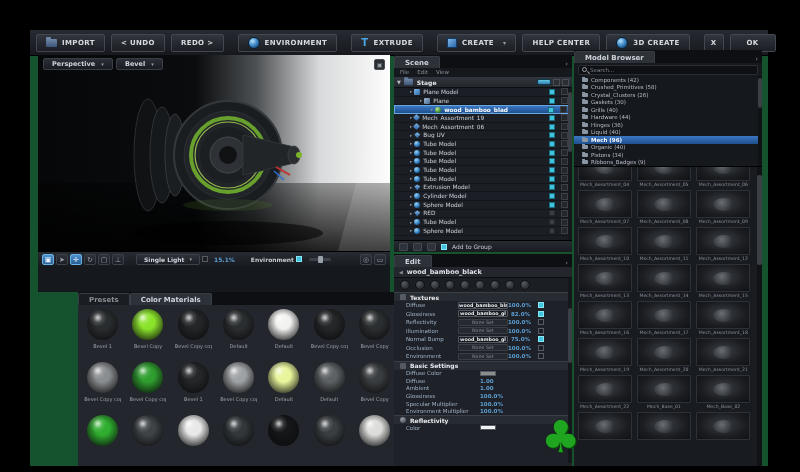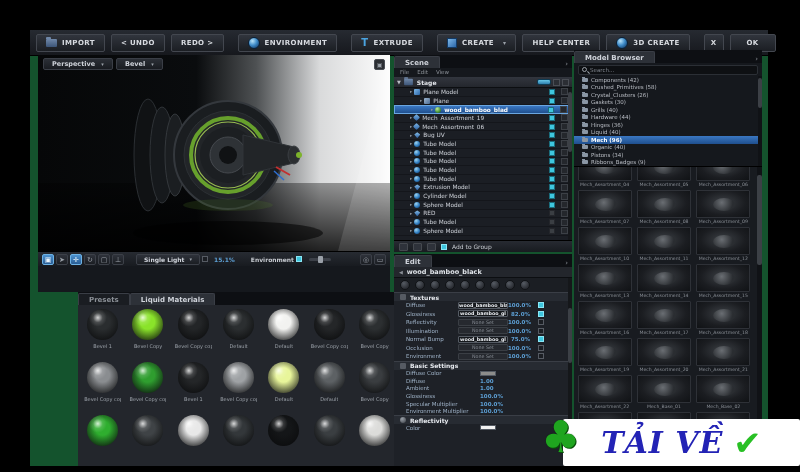--- a/index.html
+++ b/index.html
@@ -271,21 +271,21 @@
       <span class="mini-slider"></span>
       <span style="flex:1"></span>
       <span class="pt-ic">◎</span>
       <span class="pt-ic">▭</span>
     </div>
   </div>
 
   <div class="materials">
     <div class="tabstrip">
       <div class="tab inactive">Presets</div>
-      <div class="tab">Liquid Materials</div>
+      <div class="tab">Color Materials</div>
     </div>
     <div class="mat-grid">
       <div style="display:contents">
         
       <div class="mat-cell" style="--c: #2a2d2f;">
           <div class="mat-sphere"></div>
           <div class="mat-label">Bevel 1</div>
         </div><div class="mat-cell" style="--c: #8ae32a;">
           <div class="mat-sphere"></div>
           <div class="mat-label">Bevel Copy</div>
@@ -804,18 +804,14 @@
             <div class="thumb-label"></div>
           </div>
         </div>
       <div class="thumb-scroll"></div>
     </div>
   </div>
 
 </div>
 
 <div class="watermark">
-  <div class="wm-box">
-    <span class="wm-text">TẢI VỀ</span>
-    <span class="wm-check">✔</span>
-  </div>
   <span class="wm-clover">♣</span>
 </div>
 
 </body></html>

